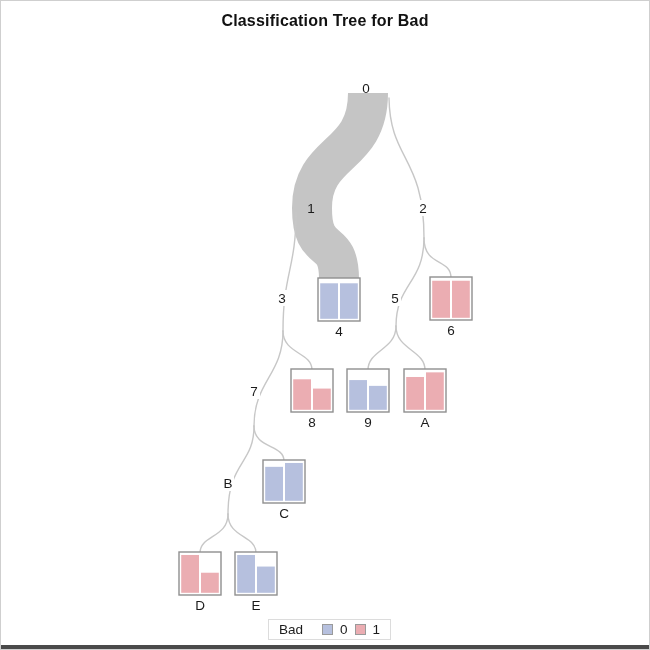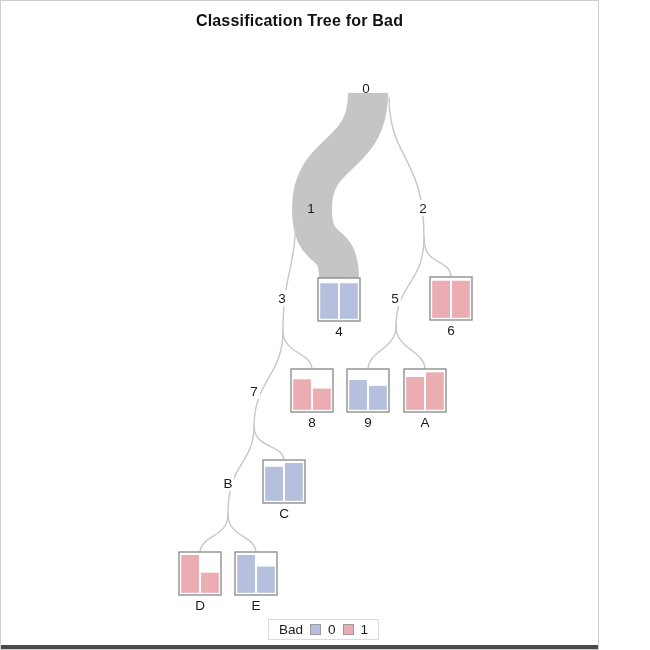--- a/index.html
+++ b/index.html
@@ -1,18 +1,18 @@
 <!DOCTYPE html>
 <html><head>
 <meta charset="utf-8">
 <style>
   html,body{margin:0;padding:0;background:#fff;}
   #frame{
     position:relative;
-    width:599px;height:650px;
+    width:650px;height:650px;
     background:#ffffff;
     border:1px solid #cfcfcf;
     box-sizing:border-box;
     overflow:hidden;
     font-family:"Liberation Sans", sans-serif;
   }
   #chart-title{
     position:absolute;
     top:11px;left:0;width:100%;
     text-align:center;
@@ -29,21 +29,21 @@
     display:flex;
     align-items:center;
     gap:7px;
     padding:0 10px;
     border:1px solid #dcdcdc;
     background:#ffffff;
     font-size:13.5px;
     color:#1b1b1b;
     box-sizing:border-box;
   }
-  .legend .legend-title{margin-right:0;}
+  .legend .legend-title{margin-right:12px;}
   .legend .swatch{
     display:inline-block;
     width:11px;height:11px;
     border:1px solid #9a9a9a;
     box-sizing:border-box;
   }
   #bottom-bar{
     position:absolute;
     left:0;bottom:0;
     width:100%;height:4px;

